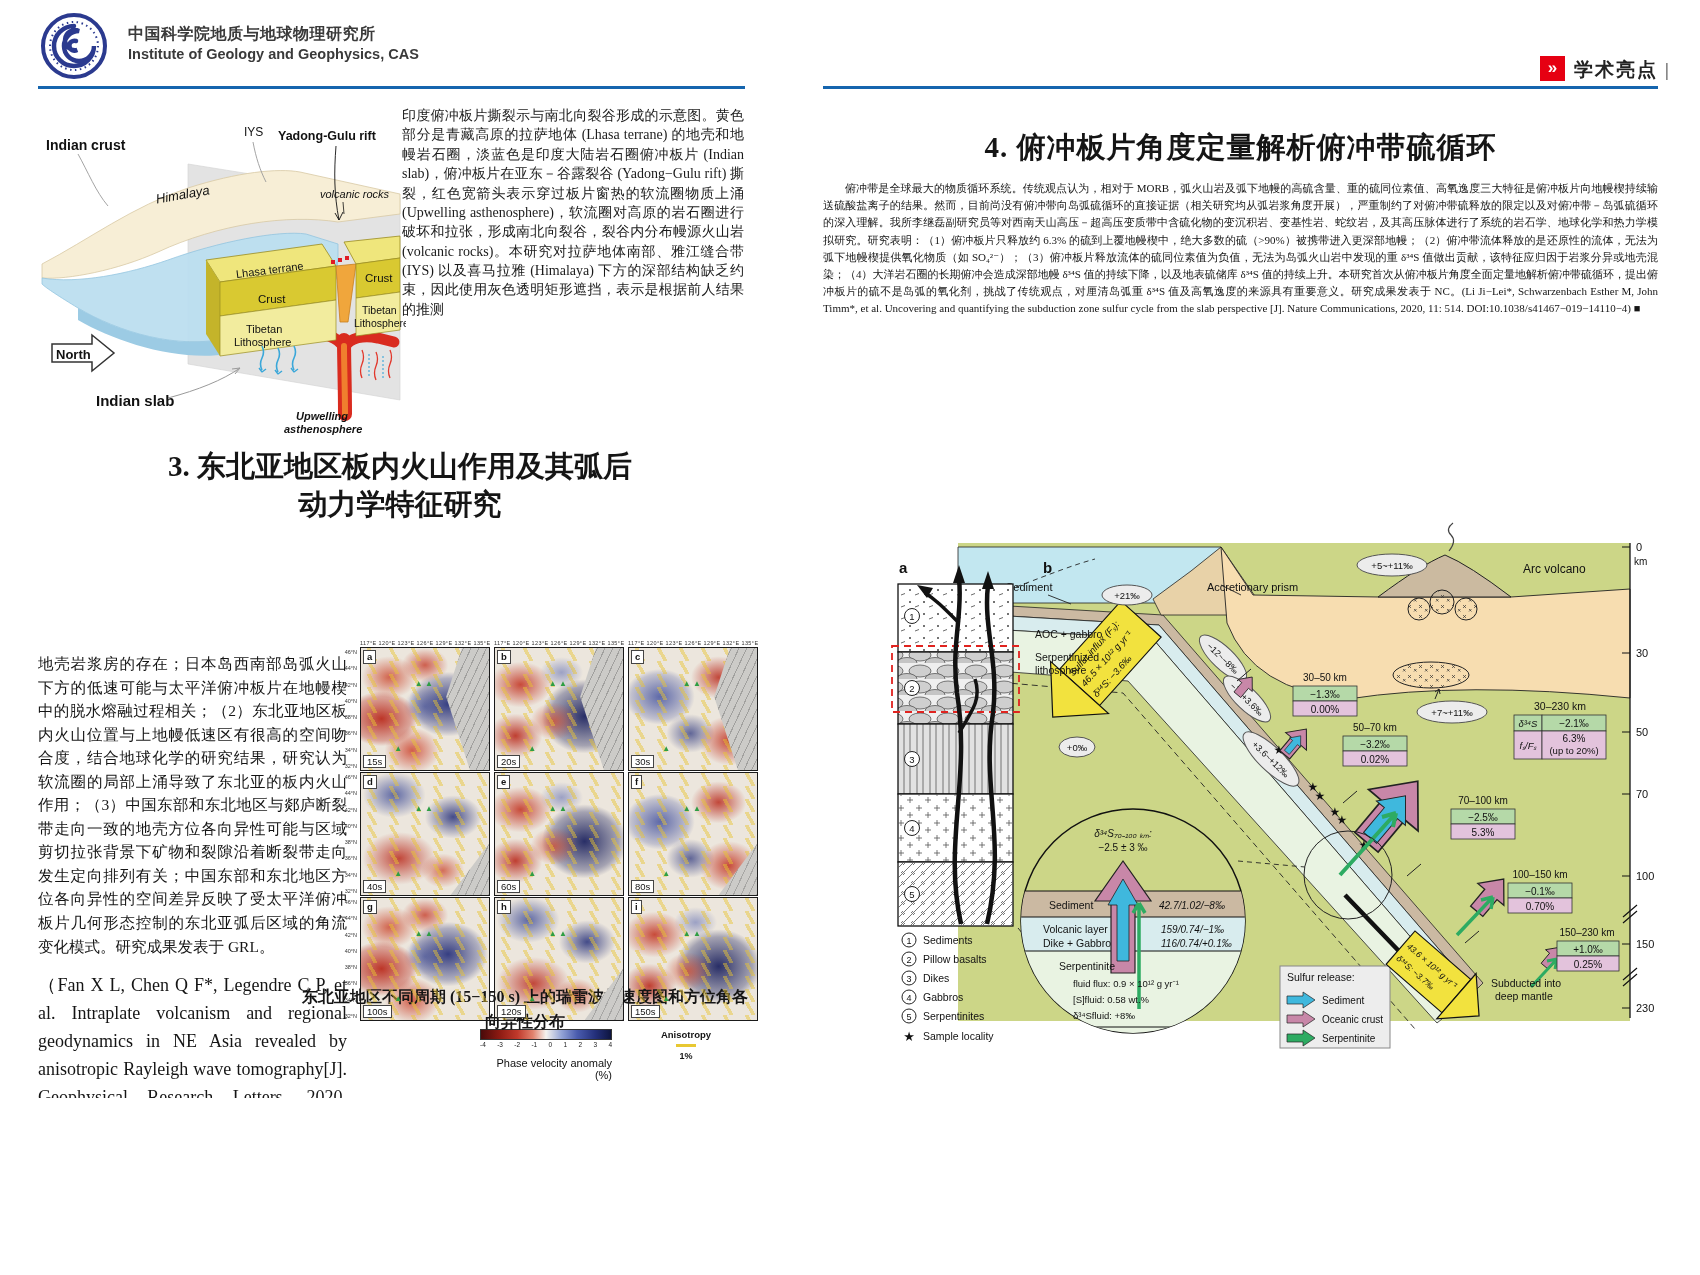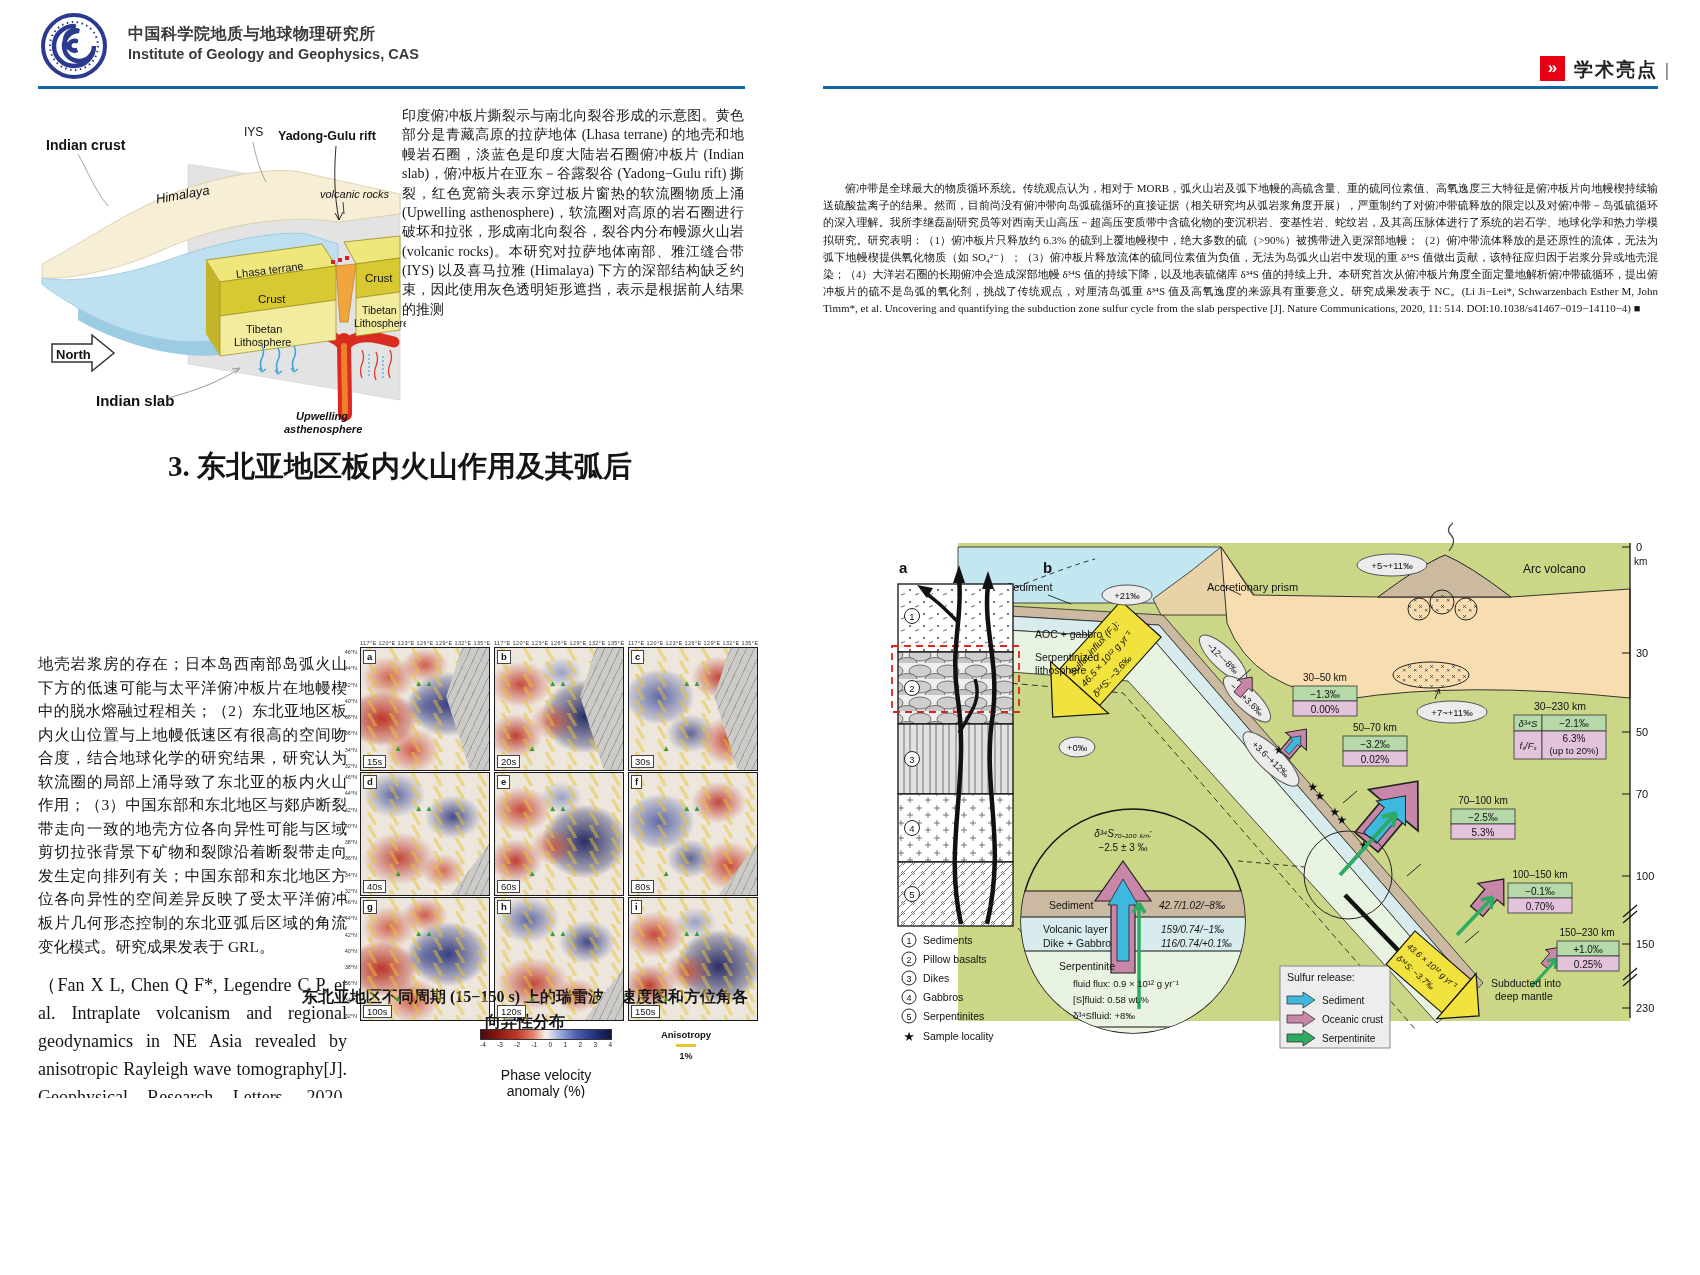--- a/index.html
+++ b/index.html
@@ -70,21 +70,21 @@
  radial-gradient(26% 22% at 48% 70%,rgba(38,48,122,.7),transparent 72%),#ece6dd}
 .v4{background:radial-gradient(40% 30% at 30% 70%,rgba(186,44,30,.85),transparent 72%),
  radial-gradient(34% 26% at 26% 18%,rgba(60,74,150,.8),transparent 72%),
  radial-gradient(30% 24% at 72% 36%,rgba(38,48,122,.85),transparent 74%),
  radial-gradient(24% 20% at 64% 80%,rgba(205,80,55,.8),transparent 70%),#ece6dd}
 .cbrow{position:relative;margin-top:8px;height:46px}
 .cbar{position:absolute;left:142px;width:132px}
 .cbar .bar{height:9px;border:1px solid #333;
   background:linear-gradient(90deg,#4a0a0a,#8c1a12 14%,#c0392b 28%,#e2836e 40%,#f5f2ee 50%,#93a3d6 62%,#4a5cae 74%,#232f7a 88%,#0e153f)}
 .cbticks{display:flex;justify-content:space-between;font-size:6.5px;color:#222;margin-top:1px}
-.cblabel{font-size:14px;text-align:center;margin-top:19px;color:#111}
+.cblabel{font-size:11px;text-align:right;margin-top:9px;color:#111}
 .aniso{position:absolute;left:312px;top:0;width:72px;text-align:center}
 .aniso .t{font-size:9.5px;font-weight:700}
 .aniso .bar{width:20px;height:3px;background:#e8c832;margin:4px auto}
 .aniso .v{font-size:9px;font-weight:700}
 .mcap{position:absolute;left:250px;top:885px;width:474px;text-align:center;
   font-size:16px;font-weight:700;line-height:1.55}
 
 .s4t{position:absolute;left:0;top:28px;width:100%;text-align:center;font-size:29px;font-weight:700;letter-spacing:1px}
 .s4p{position:absolute;left:0;top:80px;width:100%;font-size:11px;line-height:1.565;text-align:justify;text-indent:2em}
 .fig3{position:absolute;left:0;top:403px}
@@ -174,20 +174,21 @@
       <text x="316" y="225" font-size="10.5" fill="#4a3f00">Lithosphere</text>
       <text x="58" y="304" font-size="15" fill="#8a8a8a" font-weight="bold">Indian slab</text>
       <text x="258" y="318" font-size="11" font-style="italic" font-weight="bold">Upwelling</text>
       <text x="246" y="331" font-size="11" font-style="italic" font-weight="bold">asthenosphere</text>
     </svg>
 
     <div class="desc">印度俯冲板片撕裂示与南北向裂谷形成的示意图。黄色部分是青藏高原的拉萨地体 (Lhasa terrane) 的地壳和地幔岩石圈，淡蓝色是印度大陆岩石圈俯冲板片 (Indian slab)，俯冲板片在亚东－谷露裂谷 (Yadong−Gulu rift) 撕裂，红色宽箭头表示穿过板片窗热的软流圈物质上涌 (Upwelling asthenosphere)，软流圈对高原的岩石圈进行破坏和拉张，形成南北向裂谷，裂谷内分布幔源火山岩 (volcanic rocks)。本研究对拉萨地体南部、雅江缝合带 (IYS) 以及喜马拉雅 (Himalaya) 下方的深部结构缺乏约束，因此使用灰色透明矩形遮挡，表示是根据前人结果的推测</div>
 
     <div class="s3t">
       <div>3. 东北亚地区板内火山作用及其弧后</div>
+      <div>动力学特征研究</div>
     </div>
 
 
     <div class="s3c">
       <div class="colp">地壳岩浆房的存在；日本岛西南部岛弧火山下方的低速可能与太平洋俯冲板片在地幔楔中的脱水熔融过程相关；（2）东北亚地区板内火山位置与上地幔低速区有很高的空间吻合度，结合地球化学的研究结果，研究认为软流圈的局部上涌导致了东北亚的板内火山作用；（3）中国东部和东北地区与郯庐断裂带走向一致的地壳方位各向异性可能与区域剪切拉张背景下矿物和裂隙沿着断裂带走向发生定向排列有关；中国东部和东北地区方位各向异性的空间差异反映了受太平洋俯冲板片几何形态控制的东北亚弧后区域的角流变化模式。研究成果发表于 GRL。</div>
       <div class="cite"><span>（Fan X L, Chen Q F*, Legendre C P, et al. Intraplate volcanism and regional geodynamics in NE Asia revealed by anisotropic Rayleigh wave tomography[J]. Geophysical Research Letters, 2020, 47(1): e2019GL085623. DOI: 10.1029/2019GL085623）</span><span class="sq">■</span></div>
     </div>
 
     <div class="maps">
       <div class="lonrow">
@@ -330,20 +331,21 @@
       </div>
     </div>
 
     <div class="mcap">
       <div>东北亚地区不同周期 (15−150 s) 上的瑞雷波相速度图和方位角各</div>
       <div>向异性分布</div>
     </div>
   </div>
 
   <div class="page pr">
+    <div class="s4t">4. 俯冲板片角度定量解析俯冲带硫循环</div>
     <div class="s4p">俯冲带是全球最大的物质循环系统。传统观点认为，相对于 MORB，弧火山岩及弧下地幔的高硫含量、重的硫同位素值、高氧逸度三大特征是俯冲板片向地幔楔持续输送硫酸盐离子的结果。然而，目前尚没有俯冲带向岛弧硫循环的直接证据（相关研究均从弧岩浆角度开展），严重制约了对俯冲带硫释放的限定以及对俯冲带－岛弧硫循环的深入理解。我所李继磊副研究员等对西南天山高压－超高压变质带中含硫化物的变沉积岩、变基性岩、蛇纹岩，及其高压脉体进行了系统的岩石学、地球化学和热力学模拟研究。研究表明：（1）俯冲板片只释放约 6.3% 的硫到上覆地幔楔中，绝大多数的硫（&gt;90%）被携带进入更深部地幔；（2）俯冲带流体释放的是还原性的流体，无法为弧下地幔楔提供氧化物质（如 SO₄²⁻）；（3）俯冲板片释放流体的硫同位素值为负值，无法为岛弧火山岩中发现的重 δ³⁴S 值做出贡献，该特征应归因于岩浆分异或地壳混染；（4）大洋岩石圈的长期俯冲会造成深部地幔 δ³⁴S 值的持续下降，以及地表硫储库 δ³⁴S 值的持续上升。本研究首次从俯冲板片角度全面定量地解析俯冲带硫循环，提出俯冲板片的硫不是岛弧的氧化剂，挑战了传统观点，对厘清岛弧重 δ³⁴S 值及高氧逸度的来源具有重要意义。研究成果发表于 NC。(Li Ji−Lei*, Schwarzenbach Esther M, John Timm*, et al. Uncovering and quantifying the subduction zone sulfur cycle from the slab perspective [J]. Nature Communications, 2020, 11: 514. DOI:10.1038/s41467−019−14110−4) ■</div>
 
     <svg class="fig3" width="835" height="555" viewBox="0 0 835 555">
       <defs>
         <pattern id="pdot" width="14" height="12" patternUnits="userSpaceOnUse">
           <circle cx="3" cy="3" r="1" fill="#444"></circle>
             <path d="M8,8 l4,-1.5" stroke="#444" stroke-width="0.8"></path>
         </pattern>
         <pattern id="ppil" width="28" height="16" patternUnits="userSpaceOnUse">
           <rect width="28" height="16" fill="#efefef"></rect>

